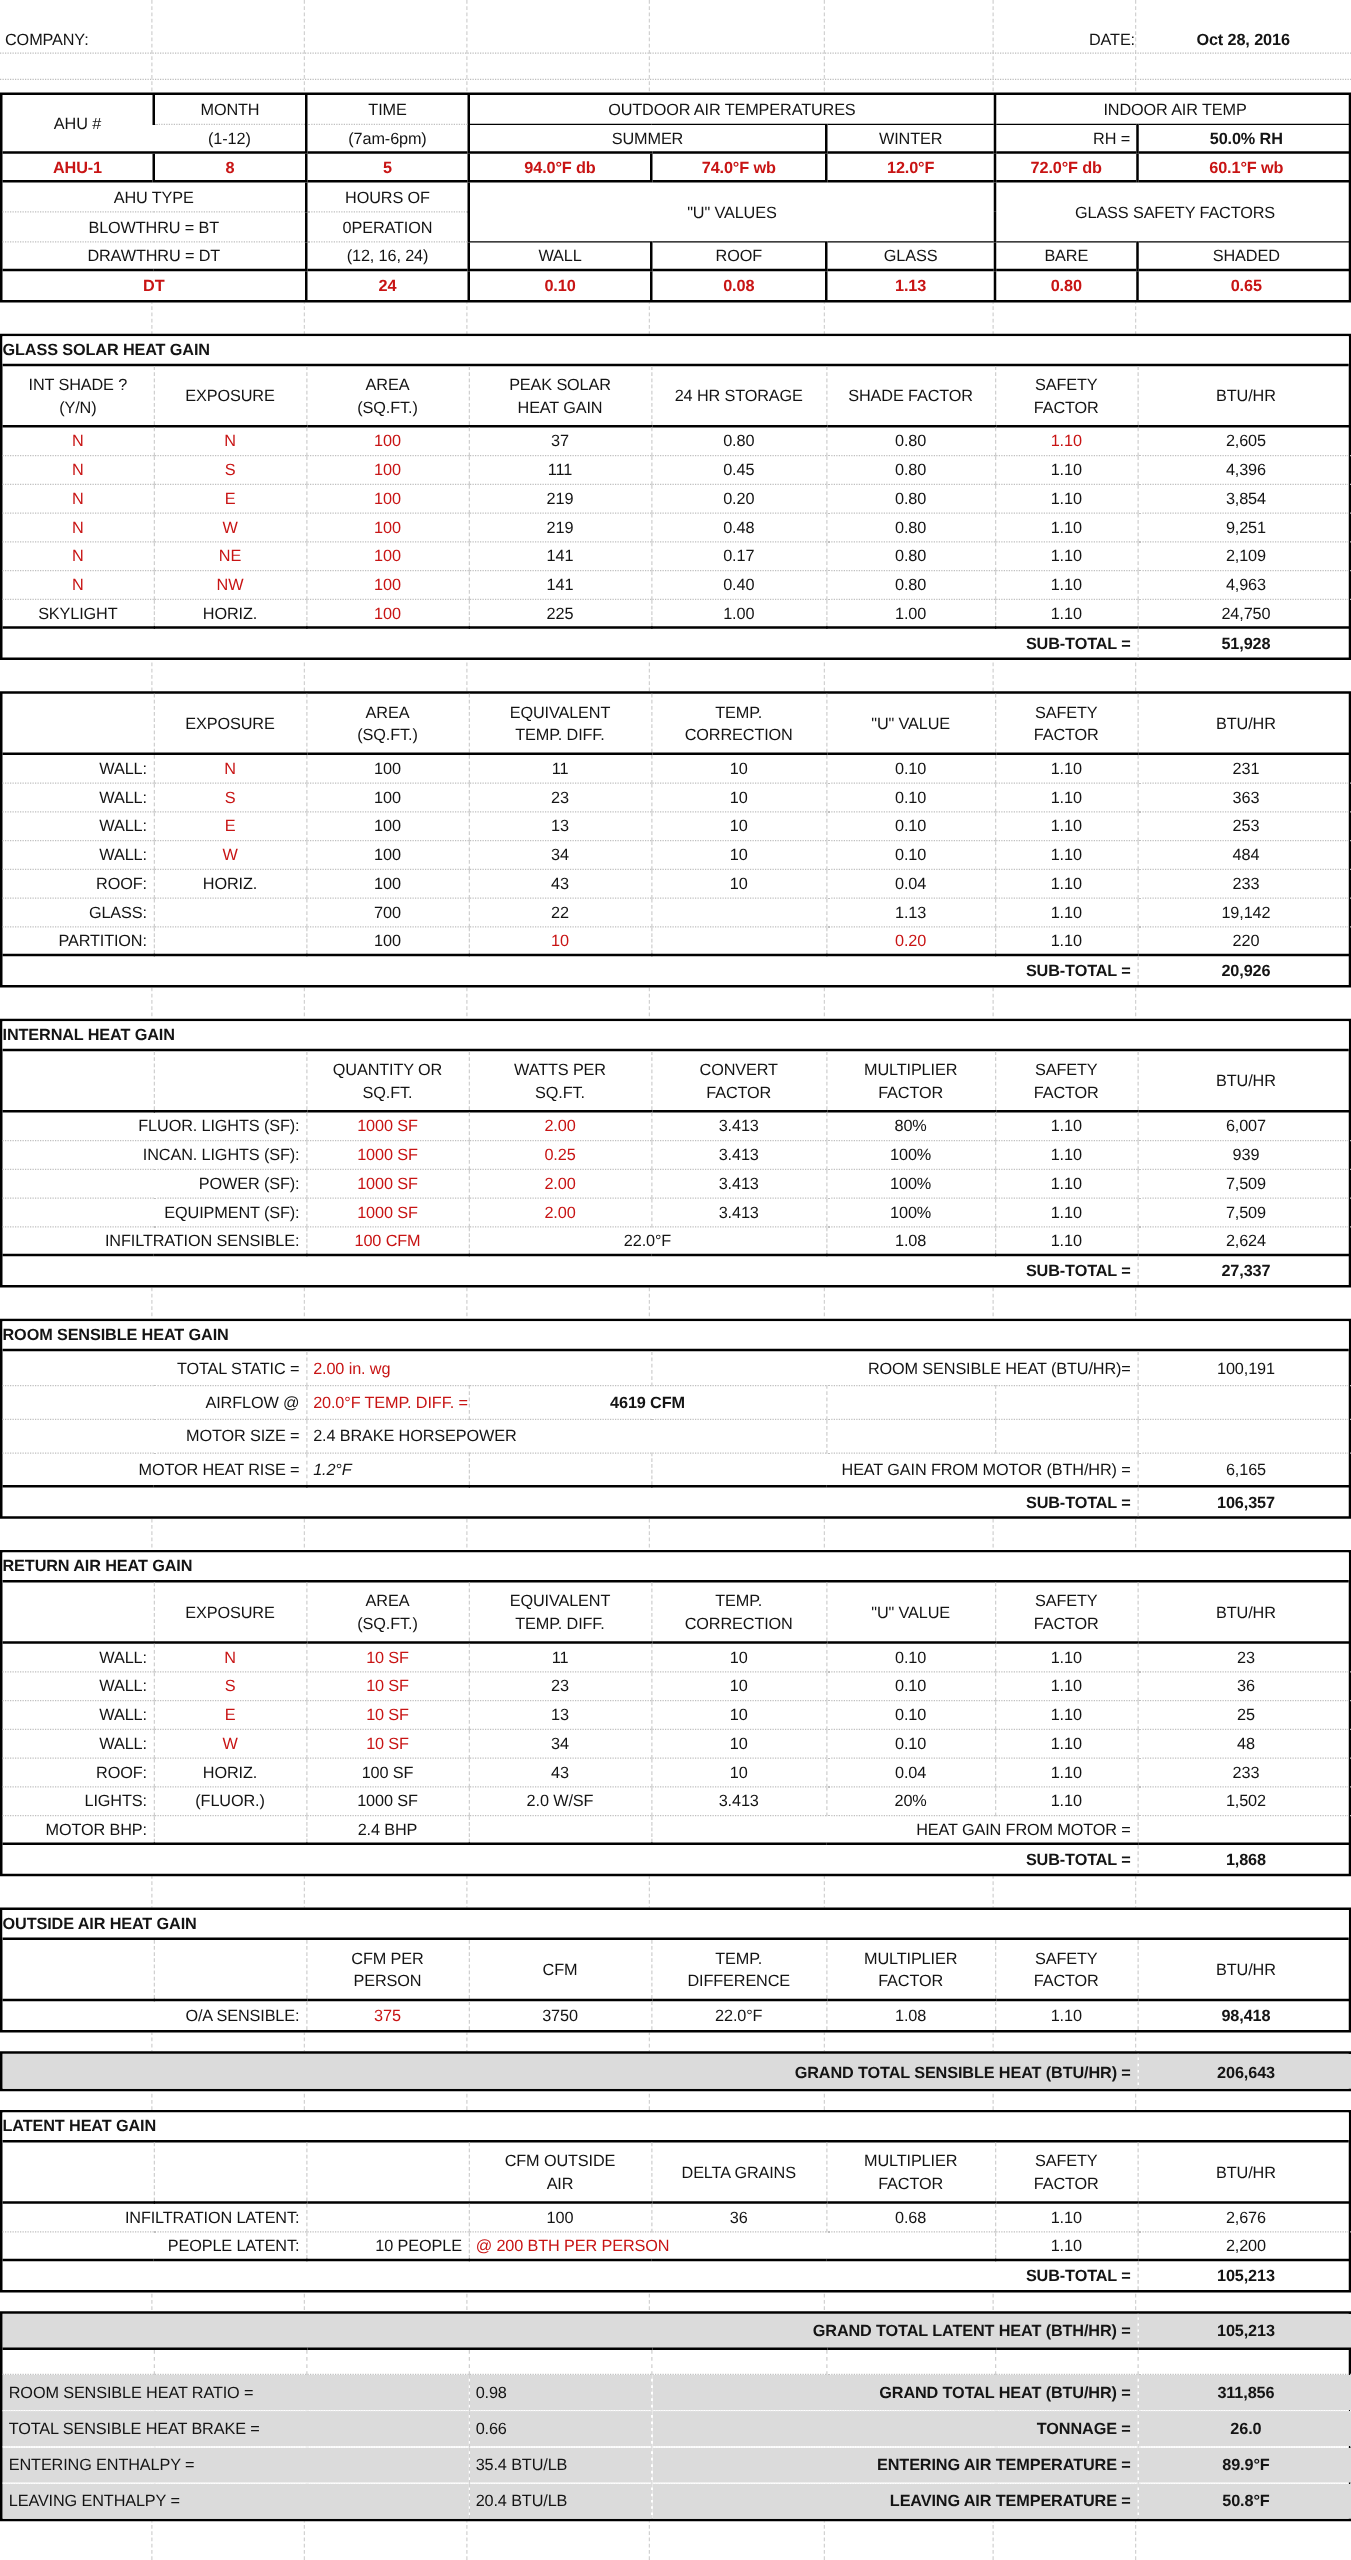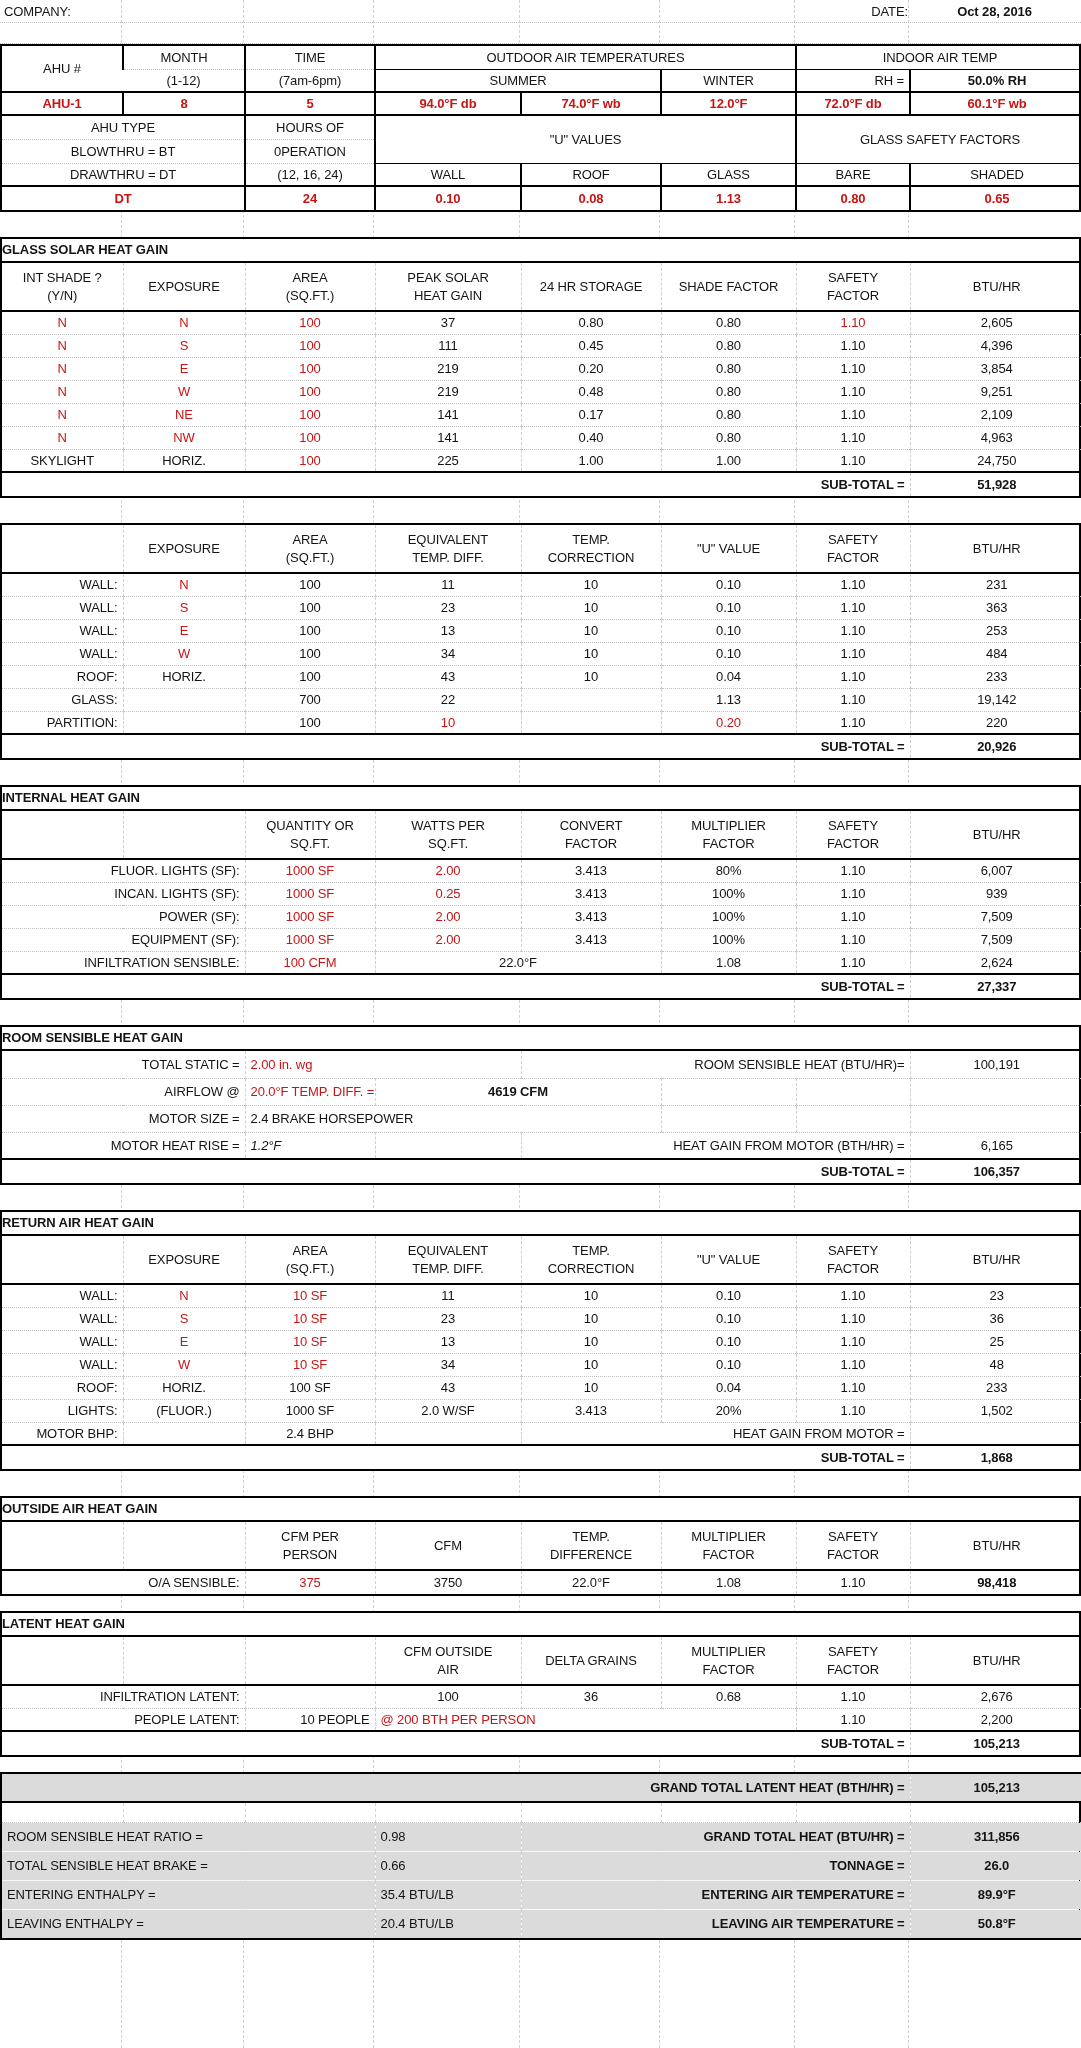--- a/index.html
+++ b/index.html
@@ -9,31 +9,31 @@
   
   .gridlines{position:absolute;top:0;bottom:0;left:0;right:0;z-index:0;}
   .gridlines div{position:absolute;top:0;bottom:0;border-left:1px dashed #d2d2d2;}
   .content{position:relative;z-index:1;}
 
   
   .title-box{border:3px solid #000;height:26px;display:flex;align-items:center;justify-content:center;background:#fff;}
   .title-box span{font-weight:bold;font-size:19px;}
 
   
-  .hdr-row{display:flex;align-items:center;height:22px;border-bottom:1px dotted #bdbdbd;padding-left:4px;font-size:13px;}
+  .hdr-row{display:flex;align-items:center;height:22px;border-bottom:1px dotted #bdbdbd;padding-left:4px;font-size:13px;margin-top:20px;}
   .hdr-gap{flex:1 1 auto;}
   .hdr-rlabel{flex:0 0 auto;text-align:right;}
   .hdr-val{flex:0 0 173px;text-align:center;font-weight:bold;}
   .hdr-val.empty{font-weight:normal;}
   .hdr-spacer{height:20px;border-bottom:1px dotted #bdbdbd;}
 
   
   .section{border:2px solid #000;background:#fff;margin-top:25px;}
   .section.gap-sm{margin-top:15px;}
-  .section.gap-xs{margin-top:0;}
+  .section.gap-xs{margin-top:10px;}
   .sec-title{height:22px;line-height:22px;font-weight:bold;font-size:13px;border-bottom:2px solid #000;background:#fff;}
   table{width:100%;border-collapse:collapse;table-layout:fixed;}
   td{font-size:13px;padding:0 5px;vertical-align:middle;border-left:1px dashed #d0d0d0;overflow:hidden;white-space:nowrap;}
   td div{line-height:1.35;}
   tr > td:first-child{border-left:none;}
   .heavy td{border-left:2px solid #000;}
   .heavy tr > td:first-child{border-left:none;}
   tr.rbt-heavy > td{border-top:2px solid #000;}
   tr.rbt-dot   > td{border-top:1px dotted #c0c0c0;}
   tr.rbt-wdot  > td{border-top:1px dotted #f2f2f2;}
@@ -659,20 +659,40 @@
                 <td class="a-c">3750</td>
                 <td class="a-c">22.0°F</td>
                 <td class="a-c">1.08</td>
                 <td class="a-c">1.10</td>
                 <td class="a-c bold">98,418</td>
               </tr>
             </tbody>
           </table>
         </div>
         <div class="section gap-sm">
+          <table>
+            <colgroup>
+              <col style="width: 121px;">
+              <col style="width: 122px;">
+              <col style="width: 130px;">
+              <col style="width: 146px;">
+              <col style="width: 140px;">
+              <col style="width: 135px;">
+              <col style="width: 114px;">
+              <col style="width: 173px;">
+            </colgroup>
+            <tbody>
+              <tr class=" bg-g" style="height: 28px;">
+                <td colspan="7" class="a-r bold">GRAND TOTAL SENSIBLE HEAT (BTU/HR) =</td>
+                <td class="a-c bold">206,643</td>
+              </tr>
+            </tbody>
+          </table>
+        </div>
+        <div class="section gap-sm">
           <div class="sec-title">LATENT HEAT GAIN</div>
           <table>
             <colgroup>
               <col style="width: 121px;">
               <col style="width: 122px;">
               <col style="width: 130px;">
               <col style="width: 146px;">
               <col style="width: 140px;">
               <col style="width: 135px;">
               <col style="width: 114px;">

